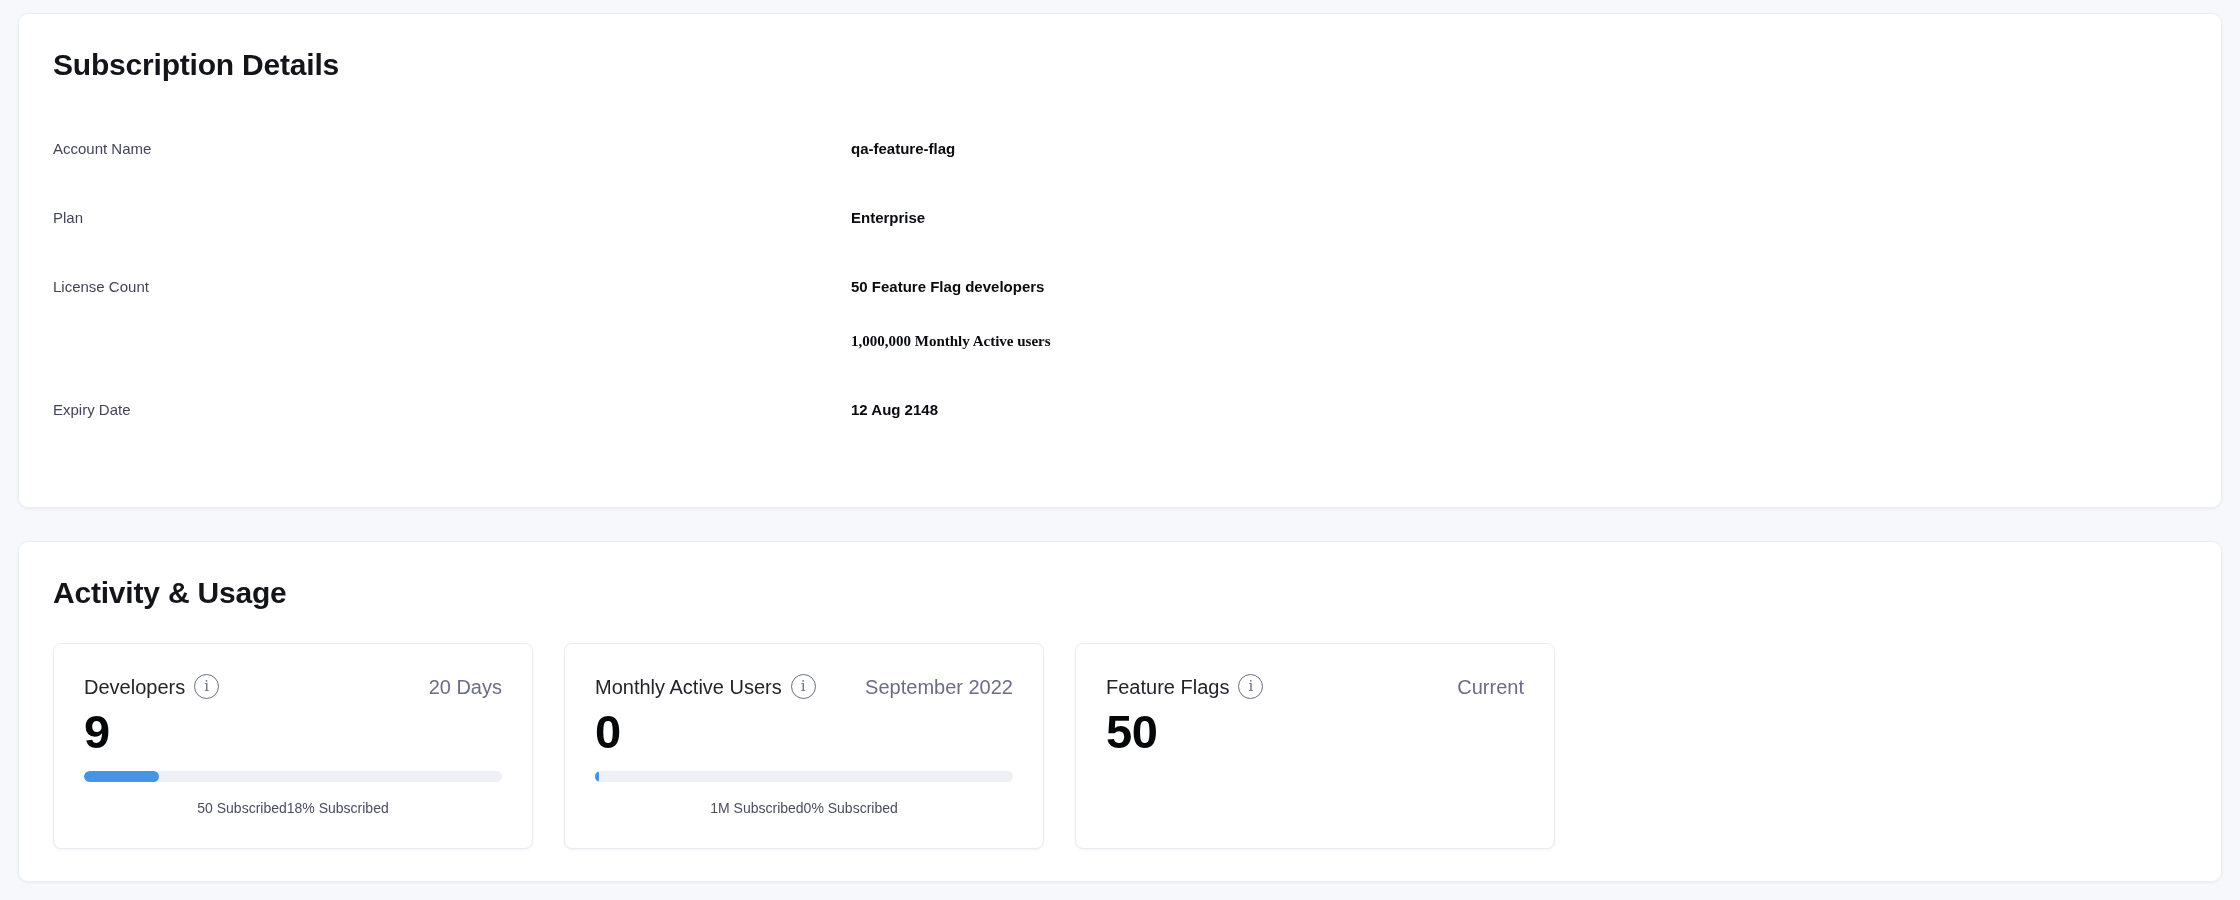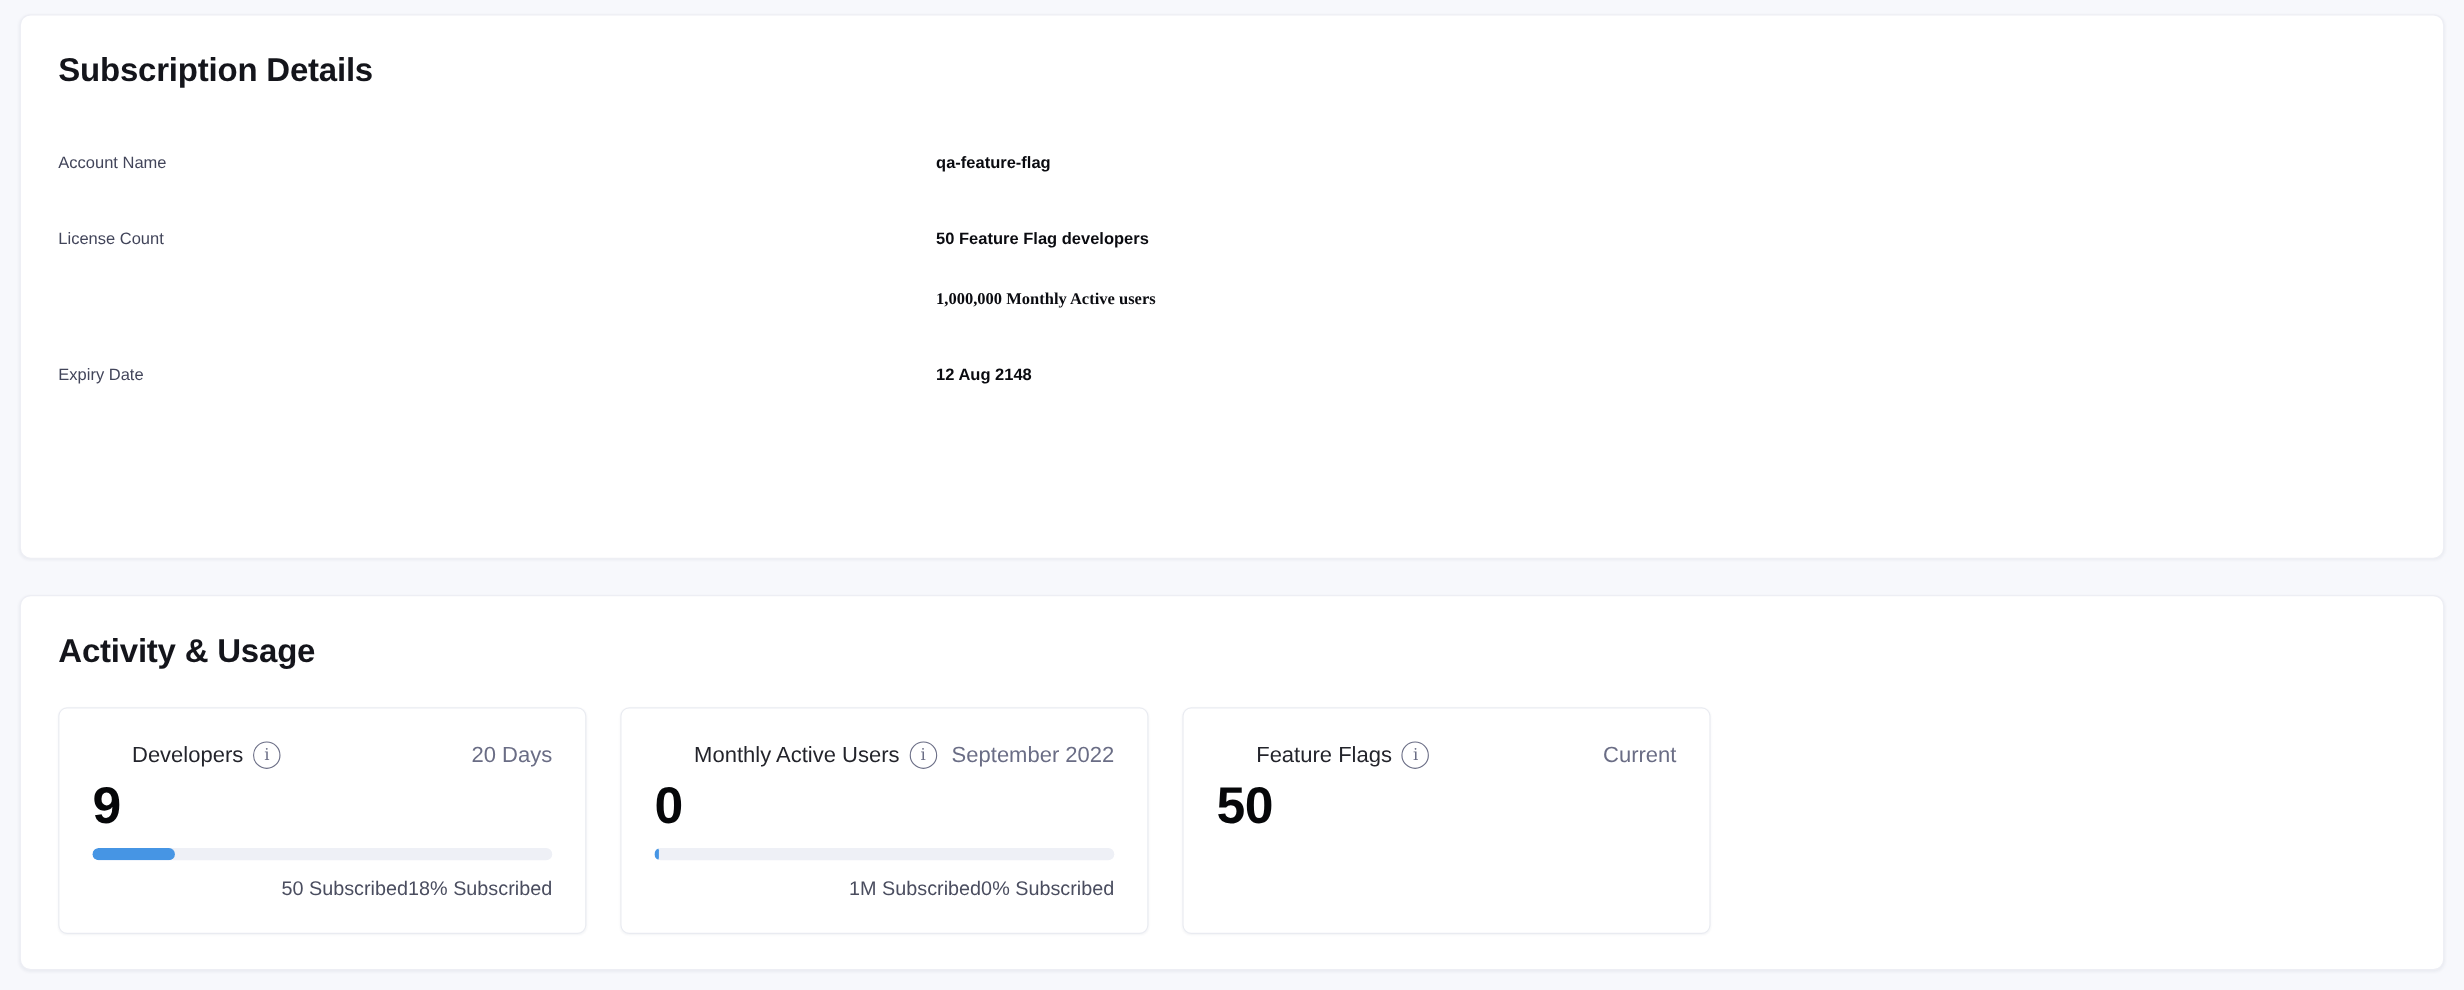--- a/index.html
+++ b/index.html
@@ -52,21 +52,21 @@
   
   .stats{margin-top:32px;display:flex;gap:31px;}
   .stat-card{
     width:480px;height:206px;
     background:var(--card-bg);
     border:1px solid #e9ebf1;
     border-radius:8px;
     box-shadow:0 1px 2px rgba(25,35,70,.05);
     padding:30px;
   }
-  .stat-head{display:flex;align-items:center;font-size:20px;line-height:26px;margin-left:36px;}
+  .stat-head{display:flex;align-items:center;font-size:20px;line-height:26px;}
   .stat-label{color:#23242b;}
   .info-icon{
     margin-left:9px;
     width:25px;height:25px;
     border:1.5px solid var(--muted-text);
     border-radius:50%;
     display:inline-flex;align-items:center;justify-content:center;
     font-family:"DejaVu Serif",serif;
     font-size:15px;line-height:1;
     color:var(--muted-text);
@@ -91,37 +91,43 @@
     overflow:hidden;
   }
   .stat-bar-fill{
     position:absolute;left:0;top:0;bottom:0;
     background:var(--accent-blue);
     border-radius:6px;
     min-width:4px;
   }
   .stat-captions{
     margin-top:15px;
-    display:flex;justify-content:flex-end;
-    font-size:18px;line-height:22px;
+    display:flex;justify-content:center;
+    font-size:14px;line-height:22px;
     color:var(--caption-text);
   }
 </style>
 </head>
 <body>
 
 <div class="page">
 
   <section class="card card-subscription">
     <h2 class="card-title">Subscription Details</h2>
     <div class="sub-rows" id="subRows">
         <div class="sub-row">
           <div class="row-label">Account Name</div>
           <div class="sub-values">
             <div class="row-value">qa-feature-flag</div>
+          </div>
+        </div>
+        <div class="sub-row">
+          <div class="row-label">Plan</div>
+          <div class="sub-values">
+            <div class="row-value">Enterprise</div>
           </div>
         </div>
         <div class="sub-row">
           <div class="row-label">License Count</div>
           <div class="sub-values">
             <div class="row-value">50 Feature Flag developers</div>
             <div class="row-value">1,000,000 Monthly Active users</div>
           </div>
         </div>
         <div class="sub-row">

